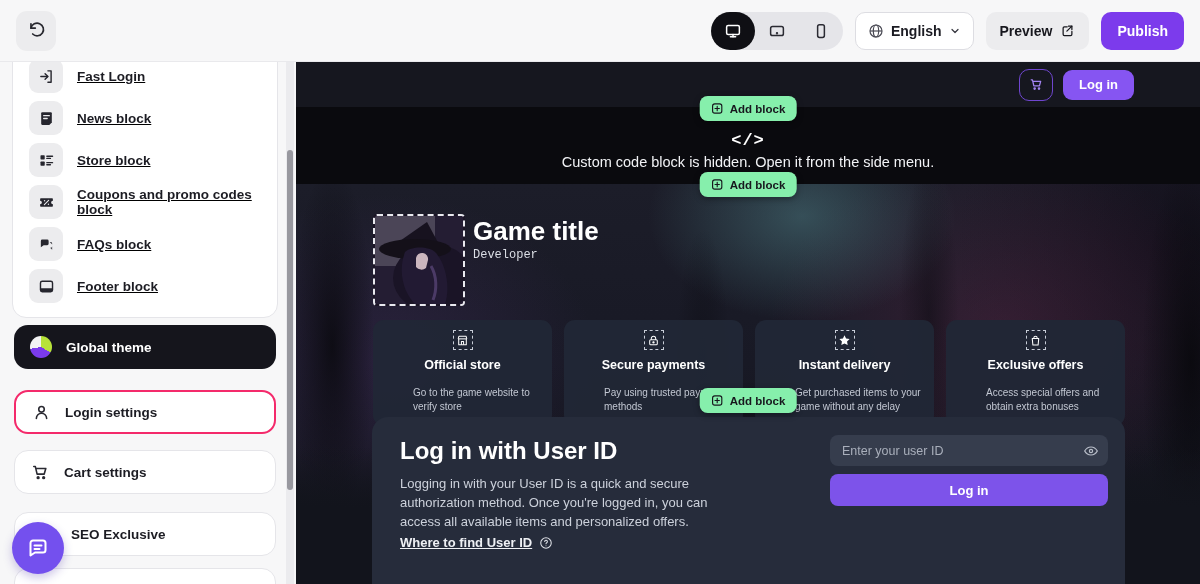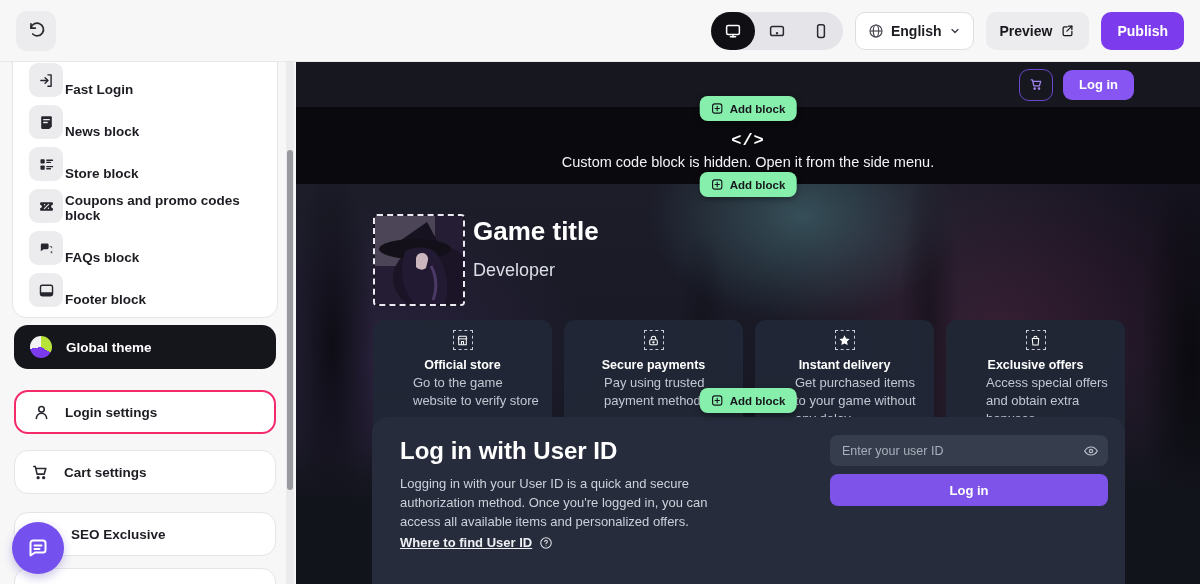--- a/index.html
+++ b/index.html
@@ -26,21 +26,21 @@
     display:flex; align-items:center; gap:7px; padding:0 12px; font-size:14px; font-weight:600; color:#1b1b22; cursor:pointer; }
   .preview-btn { height:38px; background:#ececee; border:none; border-radius:10px;
     display:flex; align-items:center; gap:8px; padding:0 14px; font-size:14px; font-weight:700; color:#17171d; cursor:pointer; }
   .publish-btn { height:38px; background:#7c3bec; border:none; border-radius:10px;
     padding:0 16px; font-size:14px; font-weight:700; color:#ffffff; cursor:pointer; }
 
   
   .sidebar { position:absolute; top:62px; left:0; width:296px; bottom:0; background:#f7f7f8; overflow:hidden; }
   .blocks-card { position:absolute; top:-18px; left:12px; right:18px; background:#ffffff;
     border:1px solid #e5e5e9; border-radius:14px; padding:10px 8px 10px 8px; }
-  .block-item { height:42px; display:flex; align-items:flex-end; gap:2px; padding:0 8px; border-radius:10px; cursor:pointer; }
+  .block-item { height:42px; display:flex; align-items:center; gap:14px; padding:0 8px; border-radius:10px; cursor:pointer;text-decoration:underline; }
   .block-icon { width:34px; height:34px; border-radius:9px; background:#ececee; color:#26262e;
     display:flex; align-items:center; justify-content:center; flex:none; }
   .block-label { font-size:13.5px; font-weight:700; color:#1c1c23; }
   .setting-pill { position:absolute; left:14px; right:20px; height:44px; border-radius:14px;
     display:flex; align-items:center; gap:14px; padding:0 16px; cursor:pointer; background:#ffffff; border:1px solid #e5e5e9; }
   .setting-pill .setting-label { font-size:13.5px; font-weight:700; color:#1c1c23; }
   .pill-theme { top:263px; background:#15151c; border:none; }
   .pill-theme .setting-label { color:#ffffff; }
   .theme-circle { width:22px; height:22px; border-radius:50%;
     background:conic-gradient(from 0deg, #b7e23a 0 120deg, #7b3bec 120deg 260deg, #f2f2f4 260deg 360deg);
@@ -87,30 +87,30 @@
     background:
       radial-gradient(60px 260px at 4% 50%, rgba(8,8,12,.8), transparent 70%),
       radial-gradient(70px 300px at 99% 55%, rgba(8,8,12,.85), transparent 70%),
       radial-gradient(40px 200px at 70% 40%, rgba(10,10,16,.5), transparent 75%),
       radial-gradient(36px 180px at 45% 55%, rgba(10,10,16,.45), transparent 75%); }
   .banner::after { content:""; position:absolute; left:0; right:0; bottom:0; height:60px;
     background:linear-gradient(180deg, rgba(18,20,28,0), #12141c); }
   .hero-avatar { position:absolute; left:77px; top:30px; width:92px; height:92px;
     border:2px dashed #e9e9ef; border-radius:4px; overflow:hidden; background:#1b1526; cursor:pointer; }
   .hero-title { position:absolute; left:177px; top:32px; font-size:26px; font-weight:700; color:#ffffff; }
-  .hero-sub { position:absolute; left:177px; top:76px; font-size:18px; color:#dcdfe6; }
+  .hero-sub { position:absolute; left:177px; top:64px; font-size:12px; color:#dcdfe6;font-family:Liberation Mono, monospace; }
 
   
   .cards-row { position:absolute; top:258px; left:77px; width:752px; display:flex; gap:12px; z-index:5; }
   .feat-card { flex:1; background:rgba(33,39,54,.95); border-radius:11px; padding:10px 12px 12px 12px; min-height:62px; }
   .feat-head { display:flex; align-items:center; gap:8px;flex-direction:column; }
   .feat-icon { width:20px; height:20px; border:1px dashed #c8cdd8; display:flex; align-items:center; justify-content:center;
     color:#ffffff; flex:none; }
   .feat-title { font-size:12.5px; font-weight:700; color:#ffffff; }
-  .feat-desc { margin-top:2px; margin-left:28px; font-size:13px; line-height:1.38; color:#c2c7d2; }
+  .feat-desc { margin-top:14px; margin-left:28px; font-size:10px; line-height:1.38; color:#c2c7d2; }
 
   
   .login-card { position:absolute; top:355px; left:76px; width:753px; height:260px;
     background:#262c3b; border-radius:16px; z-index:6; }
   .ls-title { position:absolute; left:28px; top:20px; font-size:24px; font-weight:700; color:#ffffff; }
   .ls-desc { position:absolute; left:28px; top:58px; width:345px; font-size:13px; line-height:1.45; color:#ccd1db; }
   .ls-link-row { position:absolute; left:28px; top:118px; display:flex; align-items:center; gap:7px; cursor:pointer; }
   .ls-link { font-size:13px; font-weight:600; color:#eef0f4; text-decoration:underline; }
   .ls-form { position:absolute; right:17px; top:18px; width:278px; }
   .ls-input-wrap { position:relative; }

